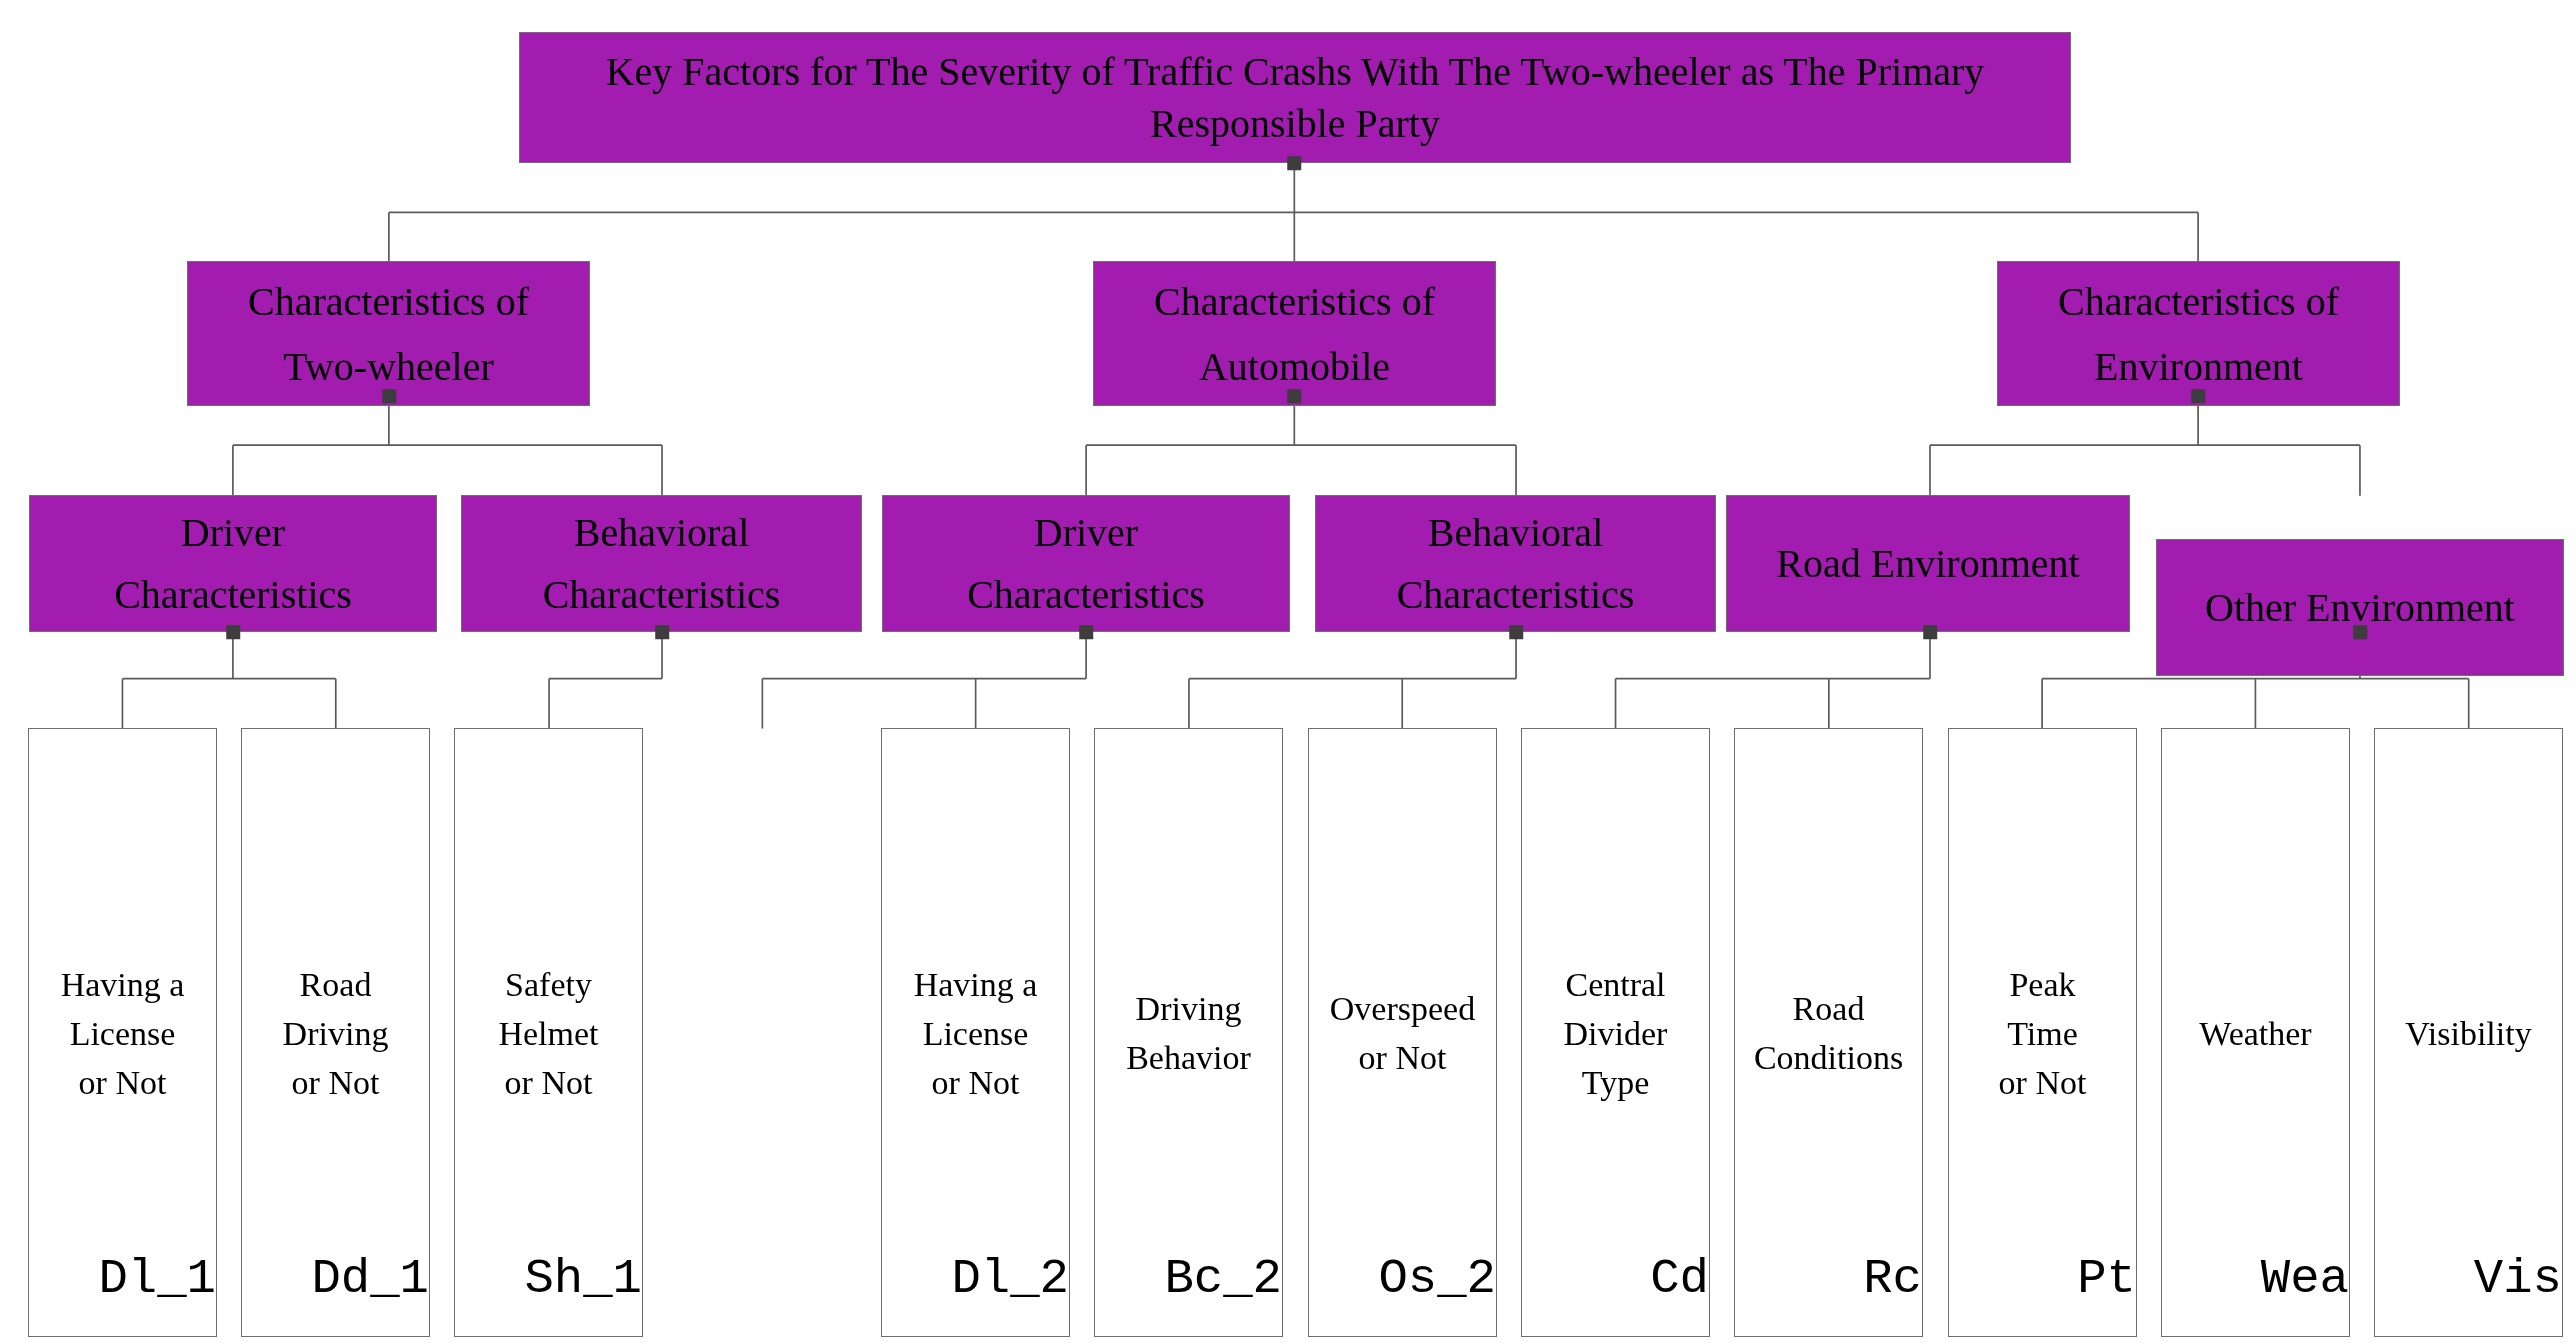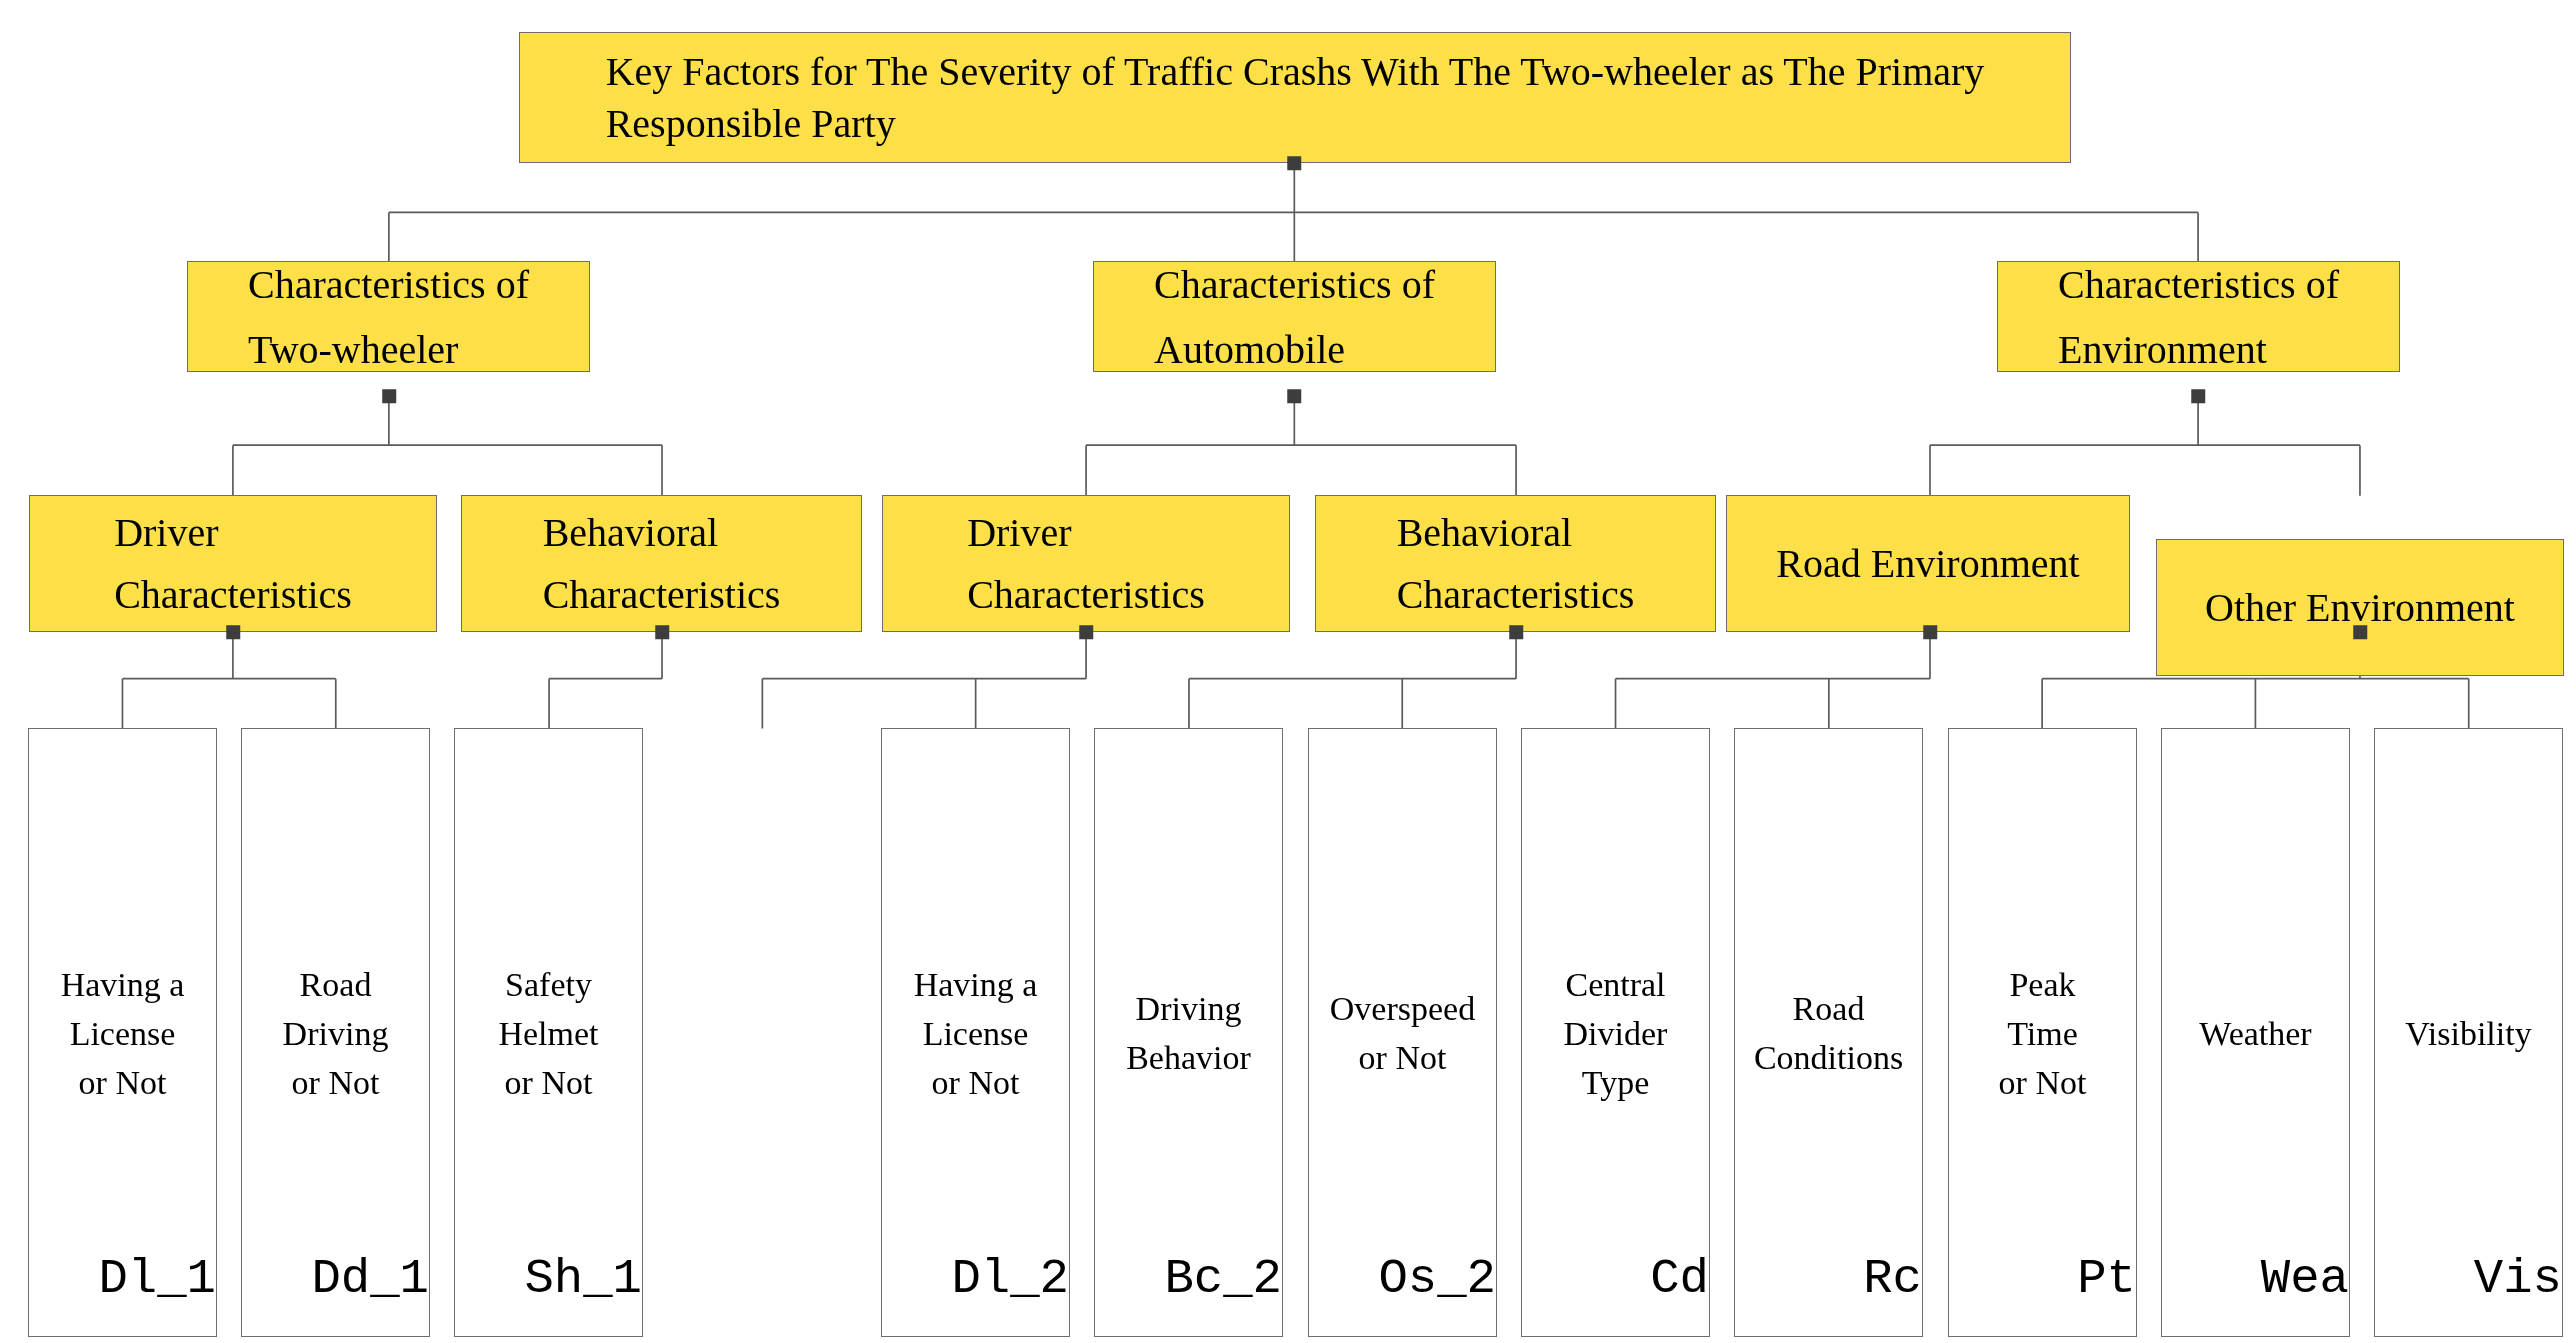--- a/index.html
+++ b/index.html
@@ -18,37 +18,38 @@
   }
   .connectors {
     position: absolute;
     left: 0; top: 0;
     width: 2576px;
     height: 1343px;
     pointer-events: none;
   }
   .node {
     position: absolute;
-    background: #fde047;
+    background: #a21caf;
     border: 1.7px solid #6e6e6e;
     box-sizing: border-box;
     display: flex;
     align-items: center;
     justify-content: center;
+    text-align: center;
     white-space: pre-line;
   }
   .root-box {
     left: 519px; top: 32px;
     width: 1552px; height: 131px;
     font-size: 40px;
     line-height: 52px;
   }
   .l2-box {
     top: 261px;
-    width: 403px; height: 111px;
+    width: 403px; height: 145px;
     font-size: 40px;
     line-height: 65px;
   }
   .l2-tw  { left: 187px; }
   .l2-au  { left: 1093px; }
   .l2-env { left: 1997px; }
   .l3-box {
     top: 495px;
     height: 137px;
     font-size: 40px;

